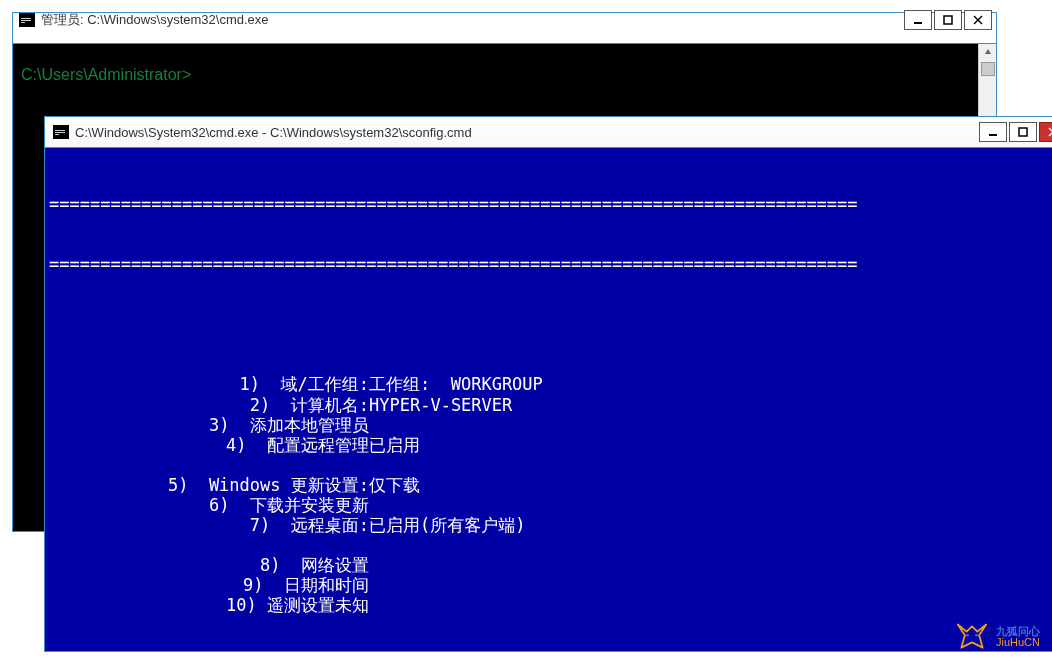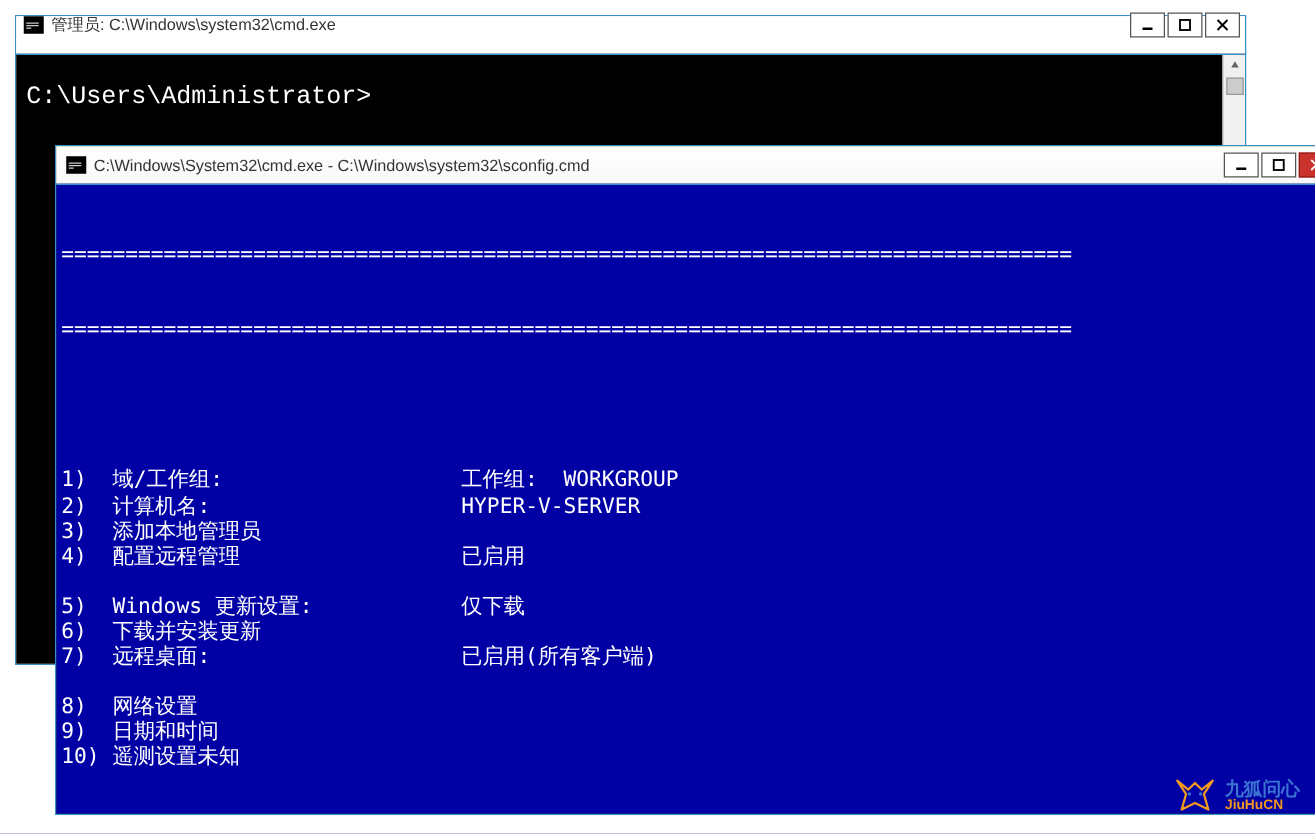--- a/index.html
+++ b/index.html
@@ -75,23 +75,23 @@
 .win-btn.close-red { background: #c9332c; border-color: #8f1f1a; }
 
 .terminal-back {
   background: #000;
   height: calc(100% - 30px);
   border-top: 1px solid #3a8fcb;
   padding: 4px 8px;
   position: relative;
 }
 .terminal-back-text {
-  color: #ffffff;
-  font-family: Liberation Mono, monospace;
-  font-size: 20px;
+  color: #15803d;
+  font-family: Liberation Sans, sans-serif;
+  font-size: 16px;
   white-space: pre;
   padding-top: 18px;
 }
 
 .scrollbar-back {
   position: absolute;
   right: 0;
   top: 0;
   width: 18px;
   height: 100%;
@@ -186,49 +186,49 @@
   overflow: hidden;
   width: 960px;
 }
 
 .header-title {
   text-align: left;
   padding-left: 260px;
 }
 
 .menu-row { display: flex; }
-.menu-label { width: 320px; }
+.menu-label { width: 320px; text-align: right; }
 .menu-value { }
 
 .watermark {
   position: absolute;
   right: 12px;
   bottom: 14px;
   display: flex;
   align-items: center;
   gap: 6px;
 }
 .watermark-fox {
   width: 36px;
   height: 32px;
 }
 .watermark-text {
   display: flex;
   flex-direction: column;
   line-height: 1;
 }
 .watermark-cn {
-  font-size: 15px;
+  font-size: 11px;
   font-weight: 600;
   color: #3b74d1;
 }
 .watermark-en {
   font-size: 11px;
   color: #f39a1f;
-  font-weight: 700;
+  font-weight: 400;
 }
 .blank { height: 20px; }
 </style>
 </head>
 <body>
 
 <div class="window-back">
   <div class="titlebar">
     <div class="titlebar-icon">
       <span class="line"></span>

